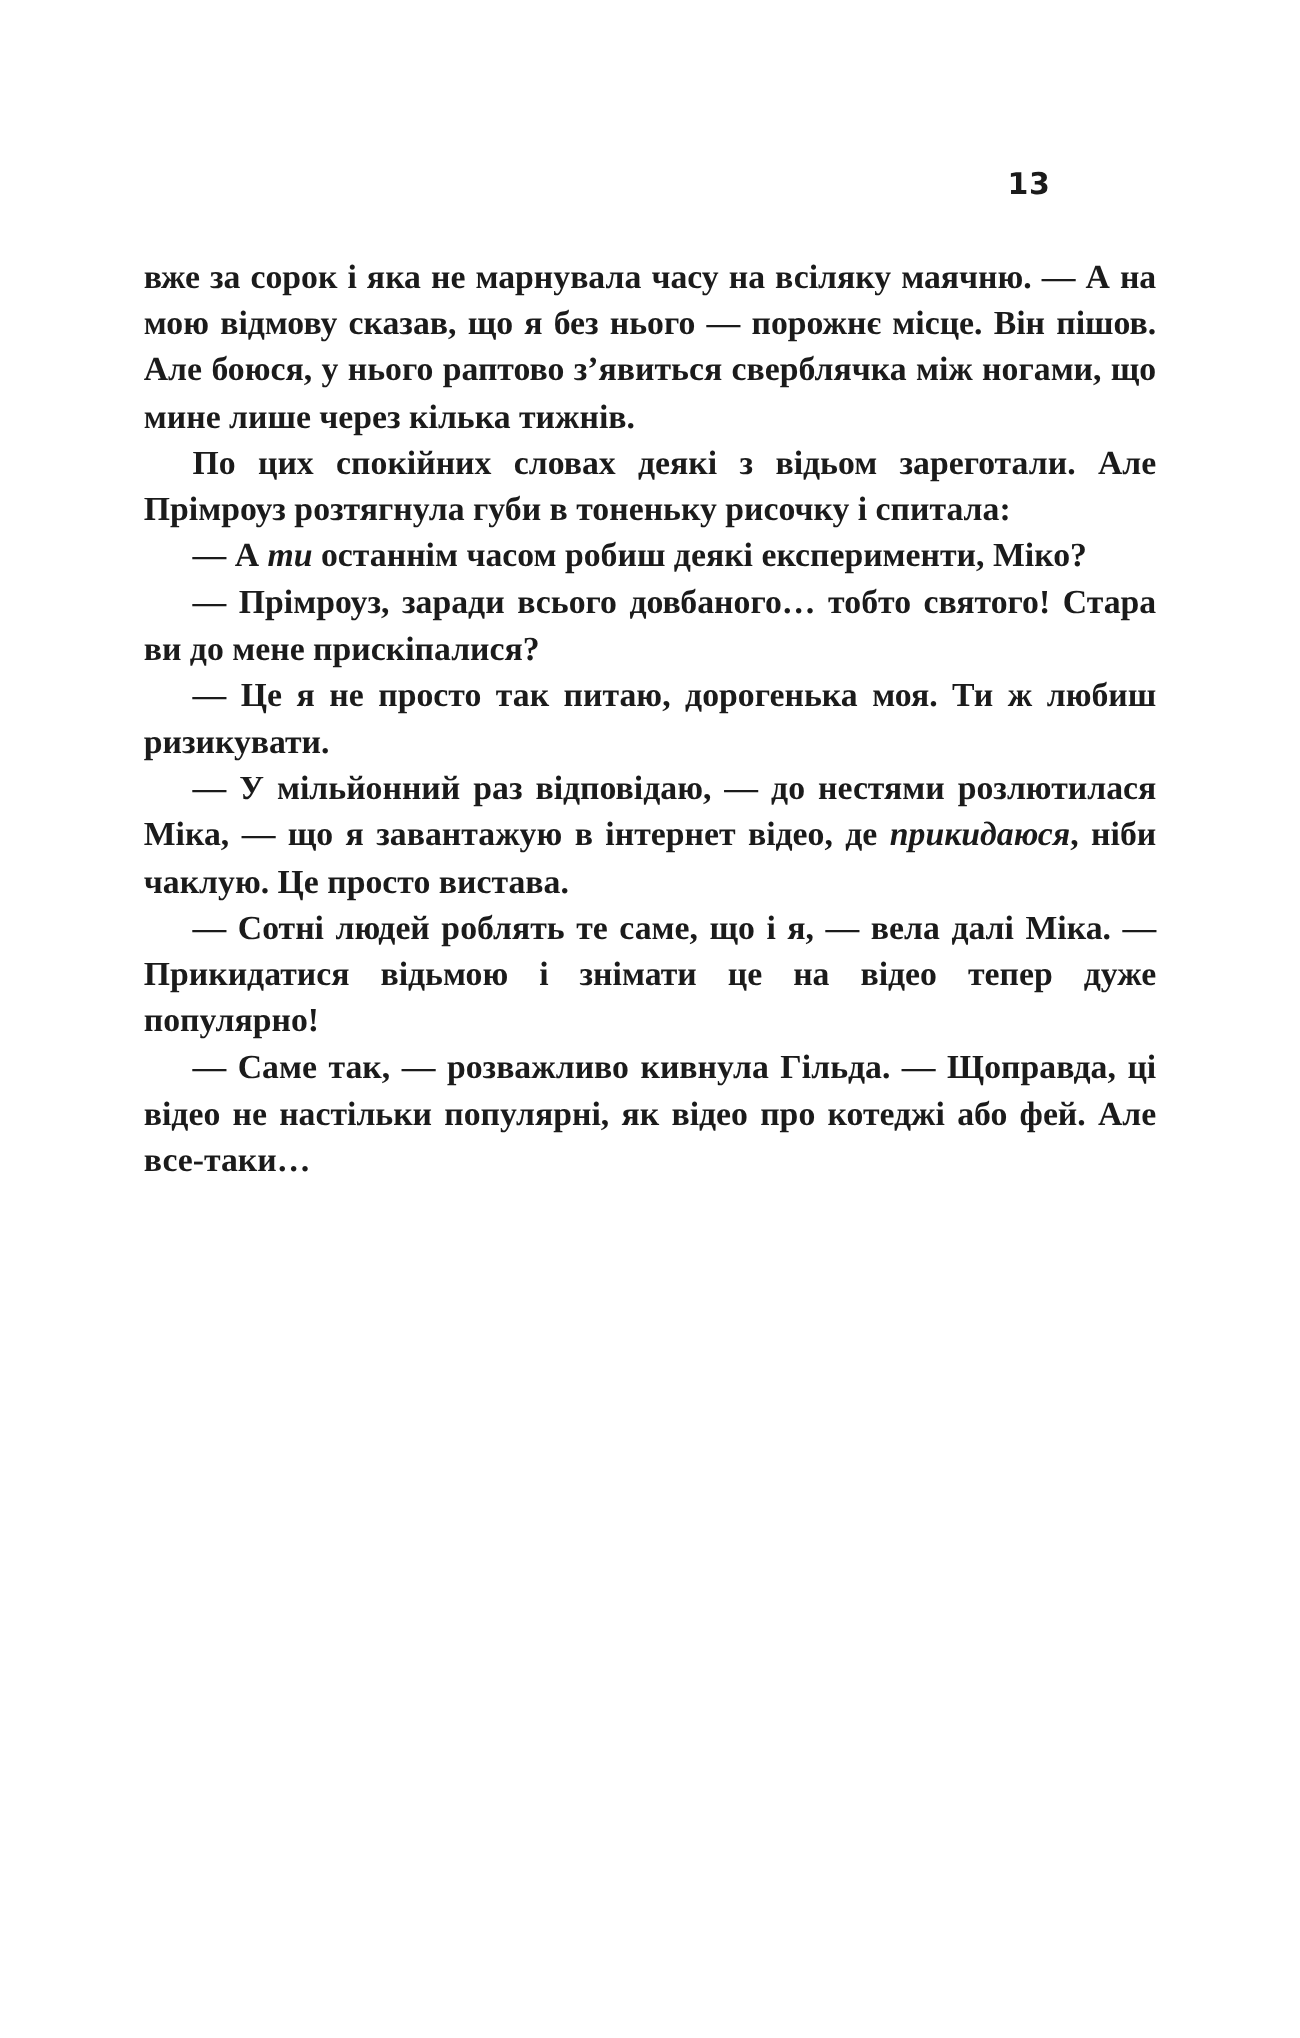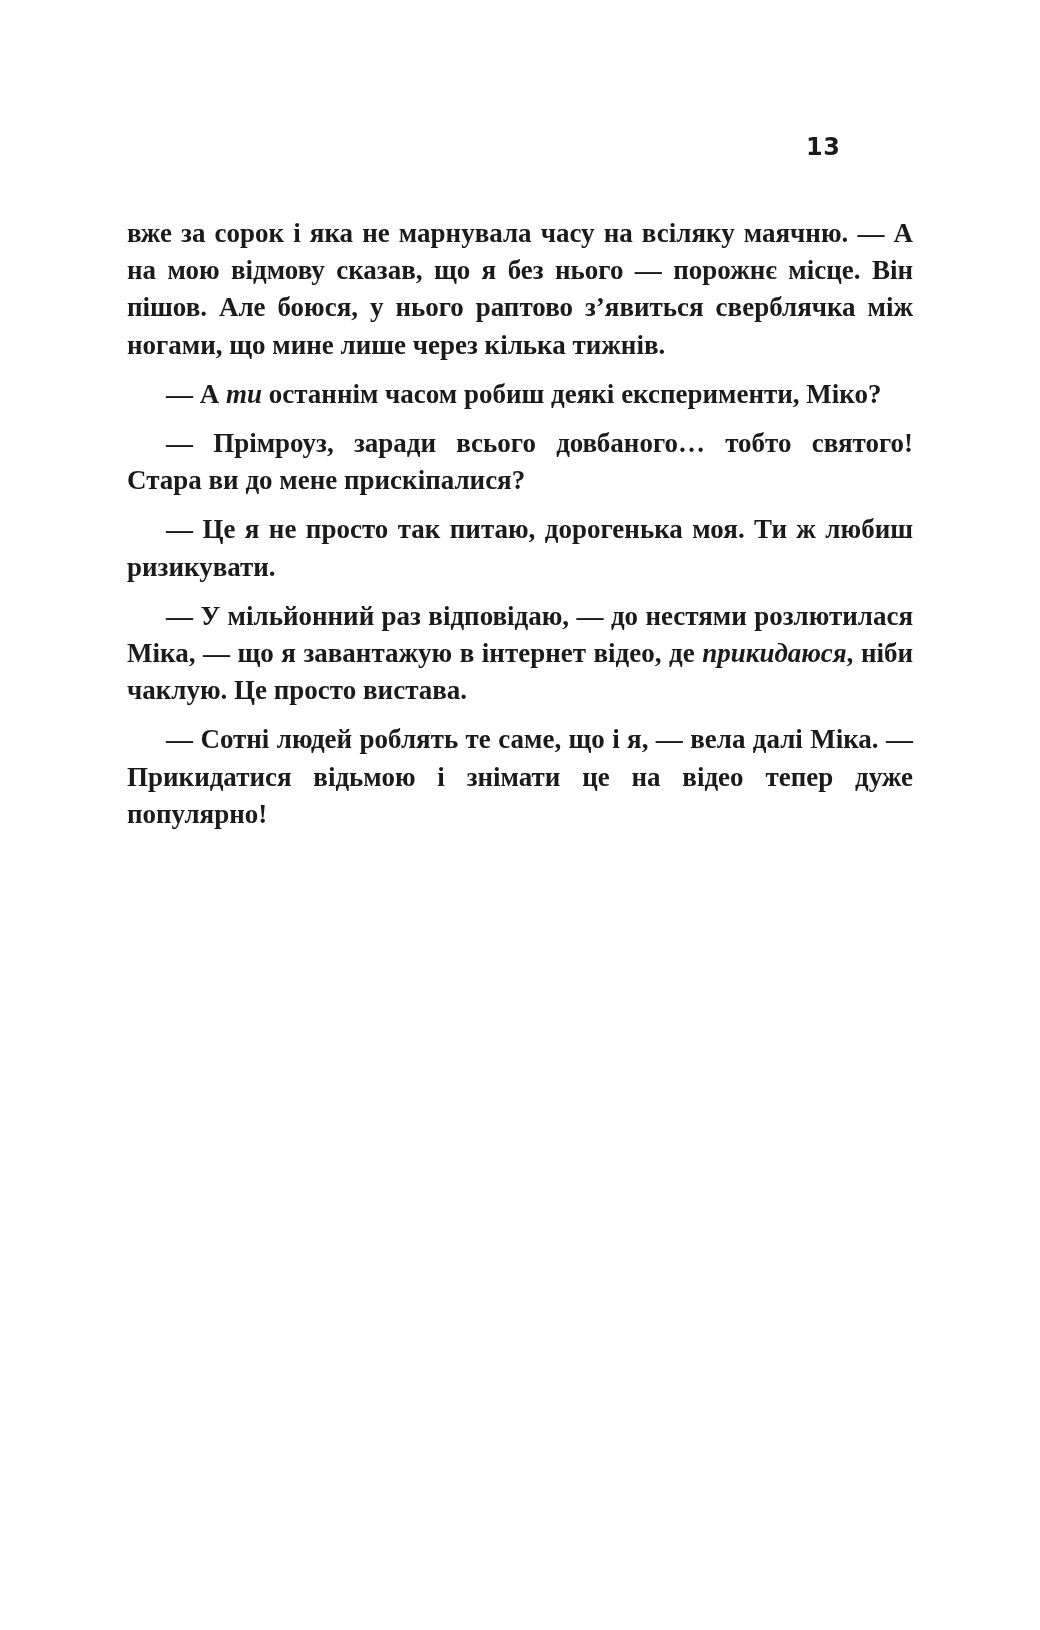--- a/index.html
+++ b/index.html
@@ -33,36 +33,38 @@
     position: absolute;
     top: 203px;
     left: 115px;
     width: 810px;
     font-size: 27px;
     line-height: 37.2px;
     text-align: justify;
     text-justify: inter-word;
   }
   .para {
-    margin: 12px;
+    margin: 0;
     padding: 0;
   }
   .para.indent {
     text-indent: 39px;
   }
   .italic {
     font-style: italic;
   }
 </style>
 </head>
 <body>
 
 <div class="page">
   <div class="page-number">13</div>
   <div class="text-block">
       <p class="para"><span>вже за сорок і яка не марнувала часу на всіляку маячню. — А на мою відмову сказав, що я без нього — порожнє місце. Він пішов. Але боюся, у нього раптово з’явиться сверблячка між ногами, що мине лише через кілька тижнів.</span></p>
+      <p class="para indent"><span>По цих спокійних словах деякі з відьом зареготали. Але Прімроуз розтягнула губи в тоненьку рисочку і спитала:</span></p>
       <p class="para indent"><span>— А </span><span class="italic">ти</span><span> останнім часом робиш деякі експерименти, Міко?</span></p>
       <p class="para indent"><span>— Прімроуз, заради всього довбаного… тобто святого! Стара ви до мене прискіпалися?</span></p>
       <p class="para indent"><span>— Це я не просто так питаю, дорогенька моя. Ти ж любиш ризикувати.</span></p>
       <p class="para indent"><span>— У мільйонний раз відповідаю, — до нестями розлютилася Міка, — що я завантажую в інтернет відео, де </span><span class="italic">прикидаюся</span><span>, ніби чаклую. Це просто вистава.</span></p>
       <p class="para indent"><span>— Сотні людей роблять те саме, що і я, — вела далі Міка. — Прикидатися відьмою і знімати це на відео тепер дуже популярно!</span></p>
+      <p class="para indent"><span>— Саме так, — розважливо кивнула Гільда. — Щоправда, ці відео не настільки популярні, як відео про котеджі або фей. Але все-таки…</span></p>
     </div>
 </div>
 
 </body></html>

